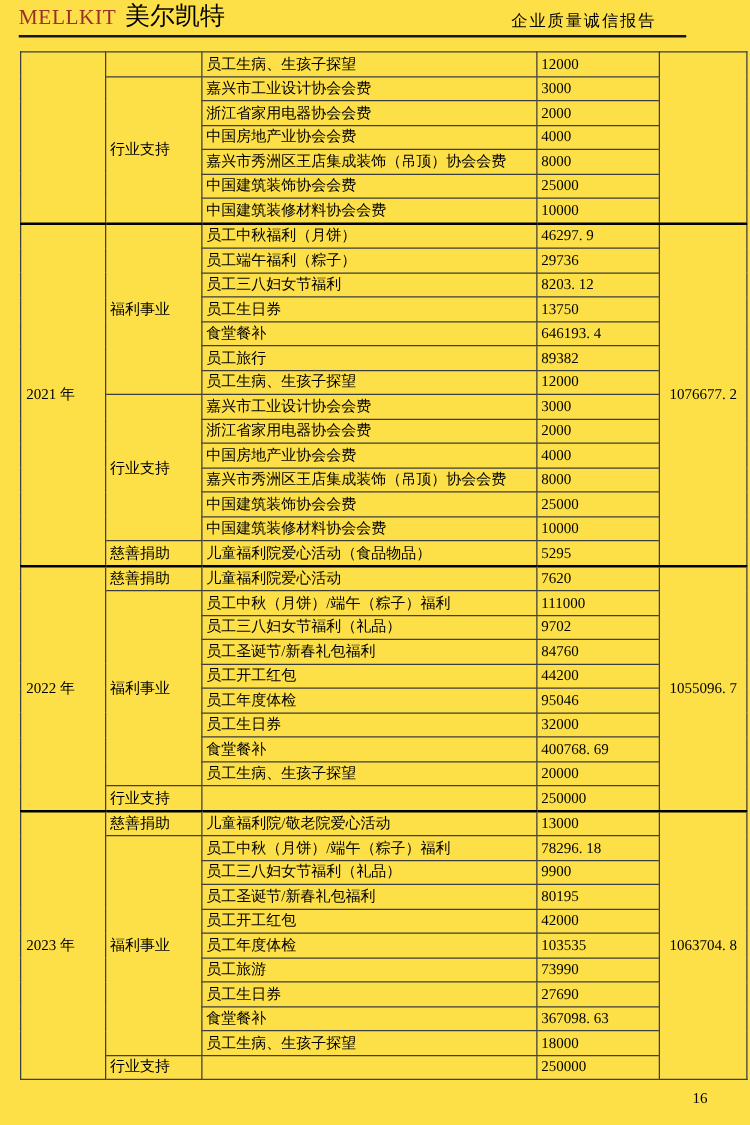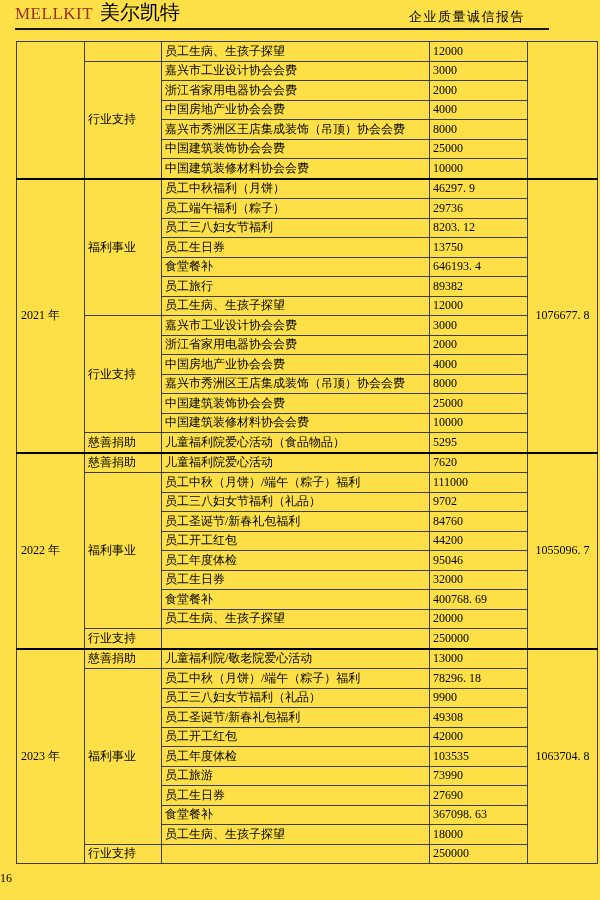--- a/index.html
+++ b/index.html
@@ -12,21 +12,21 @@
   .brand-en{font-size:17px;color:#9c2f28;letter-spacing:.5px;}
   .brand-cn{font-size:20px;margin-left:7px;}
   .hdr-title{font-size:13px;letter-spacing:1.5px;margin-right:24px;}
   table.report{position:absolute;left:16px;top:41px;width:581px;border-collapse:collapse;
        table-layout:fixed;border:1px solid #22c55e;}
   td{border:1px solid #3d3d3d;font-size:12px;height:18.5px;line-height:13px;
      padding:0 2px 0 3px;vertical-align:middle;white-space:nowrap;overflow:hidden;}
   td.year{padding-left:4px;}
   td.total{text-align:center;padding:0 1px;}
   tr.sec-start td{border-top:2px solid #000;}
-  .pagenum{position:absolute;top:871px;left:0;width:566px;text-align:left;font-size:12px;}
+  .pagenum{position:absolute;top:871px;left:0;width:566px;text-align:right;font-size:12px;}
 </style>
 </head>
 <body>
 
 <div class="page">
 
   <div class="hdr">
     <div class="brand">
       <span class="brand-en">MELLKIT</span>
       <span class="brand-cn">美尔凯特</span>
@@ -75,21 +75,21 @@
       <tr>
         <td class="item">中国建筑装修材料协会会费</td>
         <td class="amt">10000</td>
       </tr>
 
       <tr class="sec-start">
         <td class="year" rowspan="14">2021 年</td>
         <td class="cat" rowspan="7">福利事业</td>
         <td class="item">员工中秋福利（月饼）</td>
         <td class="amt">46297. 9</td>
-        <td class="total" rowspan="14">1076677. 8</td>
+        <td class="total" rowspan="14">1076677. 2</td>
       </tr>
       <tr>
         <td class="item">员工端午福利（粽子）</td>
         <td class="amt">29736</td>
       </tr>
       <tr>
         <td class="item">员工三八妇女节福利</td>
         <td class="amt">8203. 12</td>
       </tr>
       <tr>
@@ -196,21 +196,21 @@
         <td class="cat" rowspan="9">福利事业</td>
         <td class="item">员工中秋（月饼）/端午（粽子）福利</td>
         <td class="amt">78296. 18</td>
       </tr>
       <tr>
         <td class="item">员工三八妇女节福利（礼品）</td>
         <td class="amt">9900</td>
       </tr>
       <tr>
         <td class="item">员工圣诞节/新春礼包福利</td>
-        <td class="amt">49308</td>
+        <td class="amt">80195</td>
       </tr>
       <tr>
         <td class="item">员工开工红包</td>
         <td class="amt">42000</td>
       </tr>
       <tr>
         <td class="item">员工年度体检</td>
         <td class="amt">103535</td>
       </tr>
       <tr>

